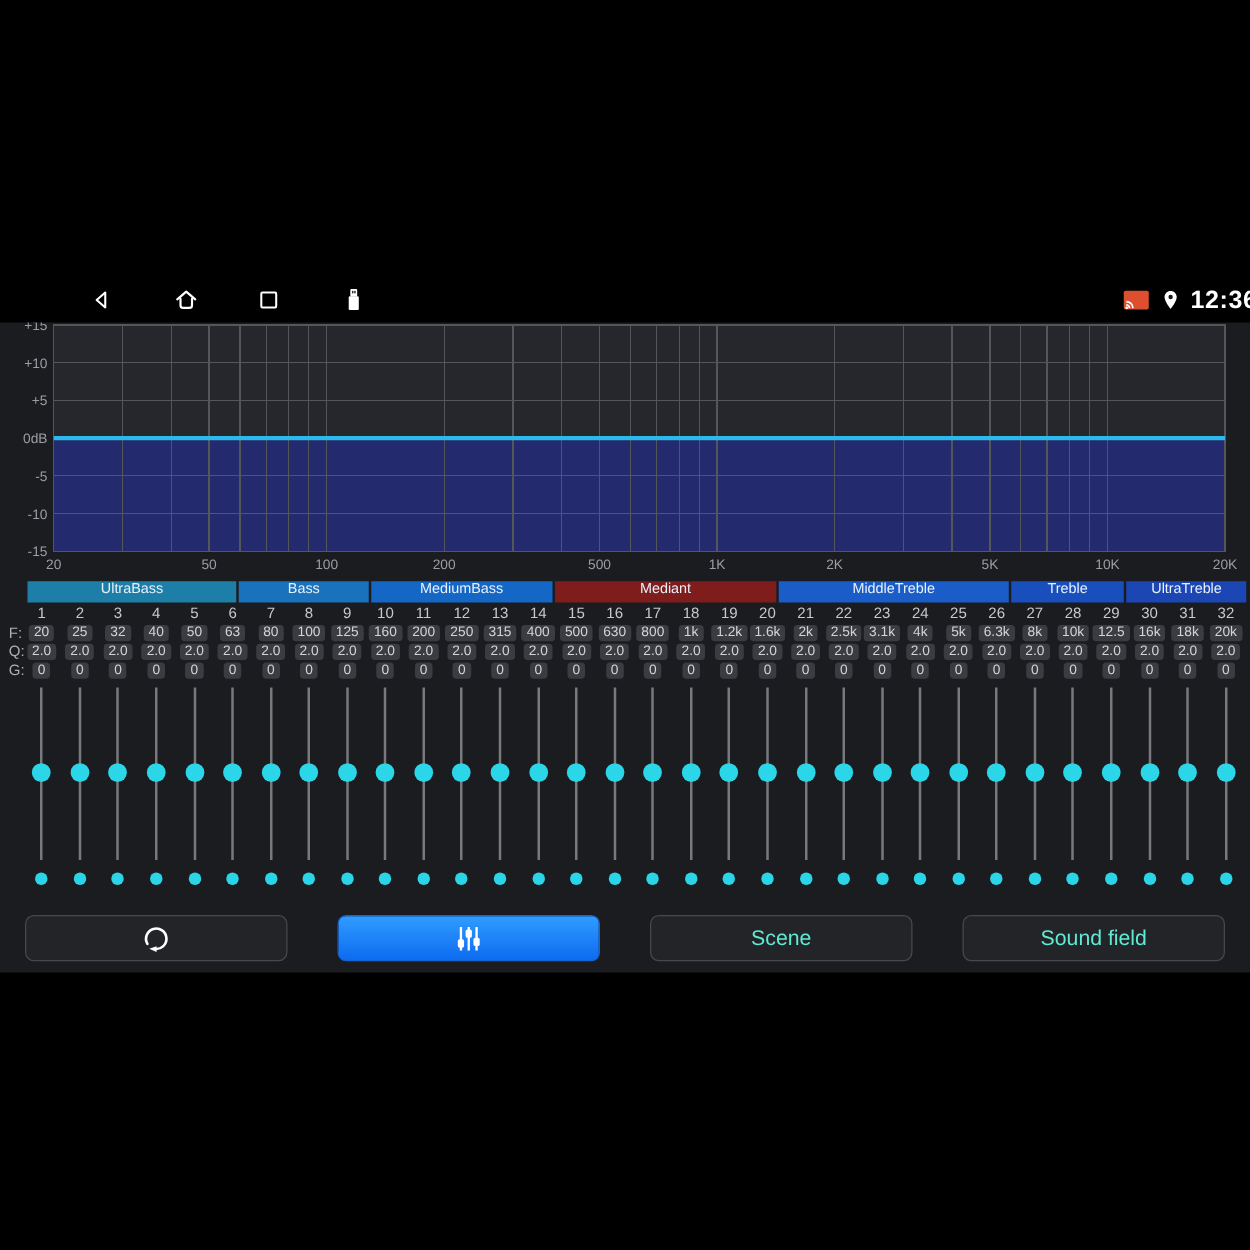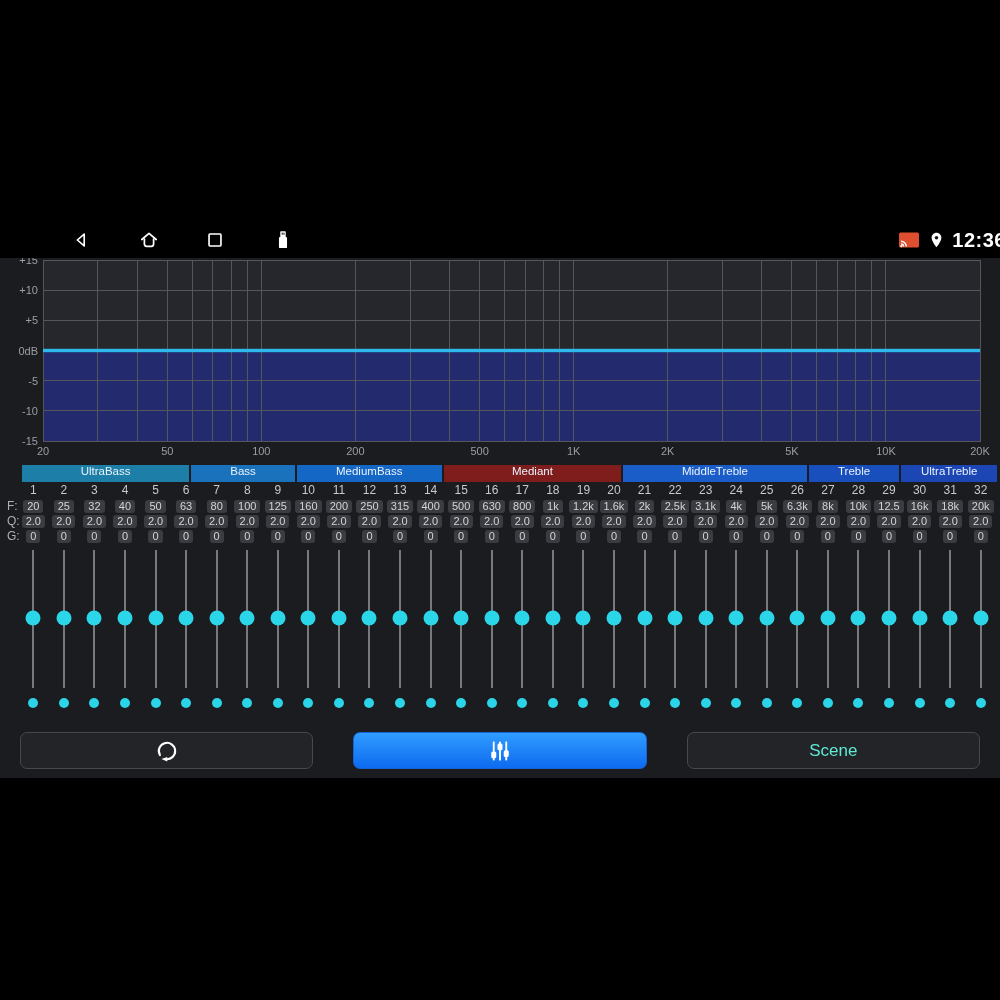--- a/index.html
+++ b/index.html
@@ -606,15 +606,18 @@
             <line x1="17" y1="4.5" x2="17" y2="19.5"></line>
           </g>
           <rect x="5" y="12.3" width="4" height="5.4" rx="1.2" fill="#fff"></rect>
           <rect x="10" y="6" width="4" height="5.4" rx="1.2" fill="#fff"></rect>
           <rect x="15" y="11.3" width="4" height="5.4" rx="1.2" fill="#fff"></rect>
         </svg>
       </button>
       <button class="btn">
         <span>Scene</span>
       </button>
+      <button class="btn">
+        <span>Sound field</span>
+      </button>
     </div>
   </div>
 </div>
 
 </body></html>

